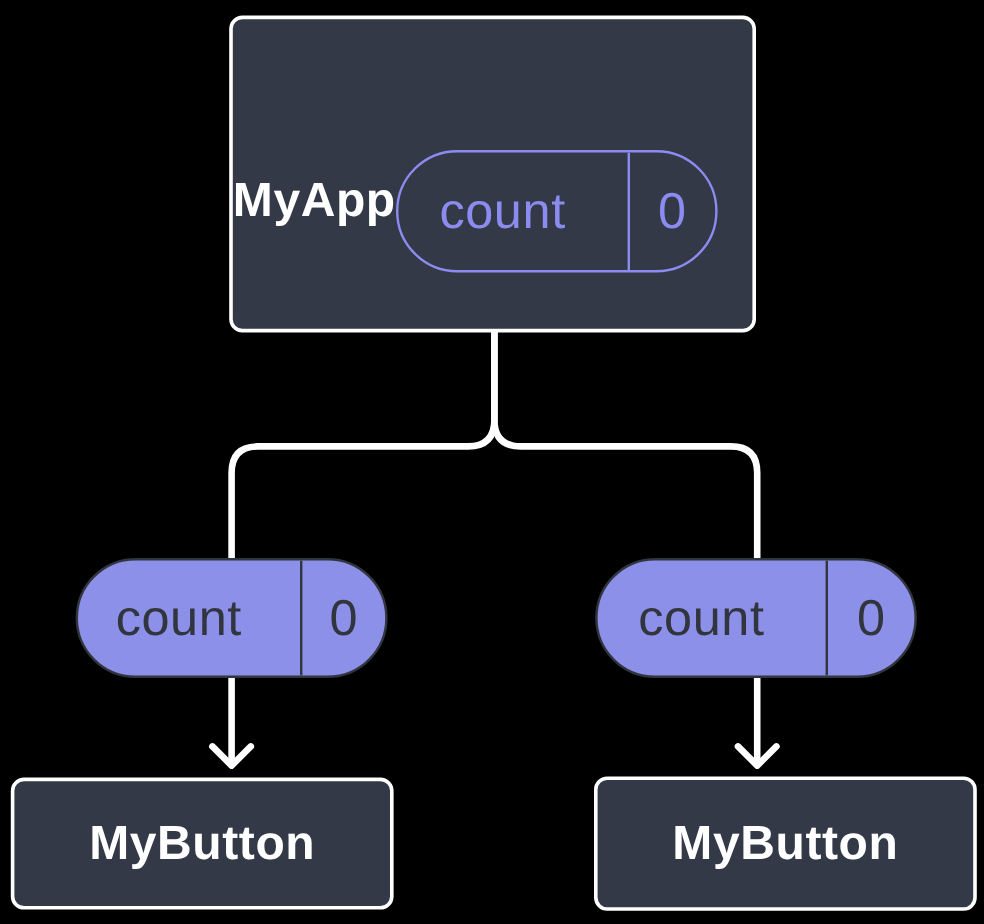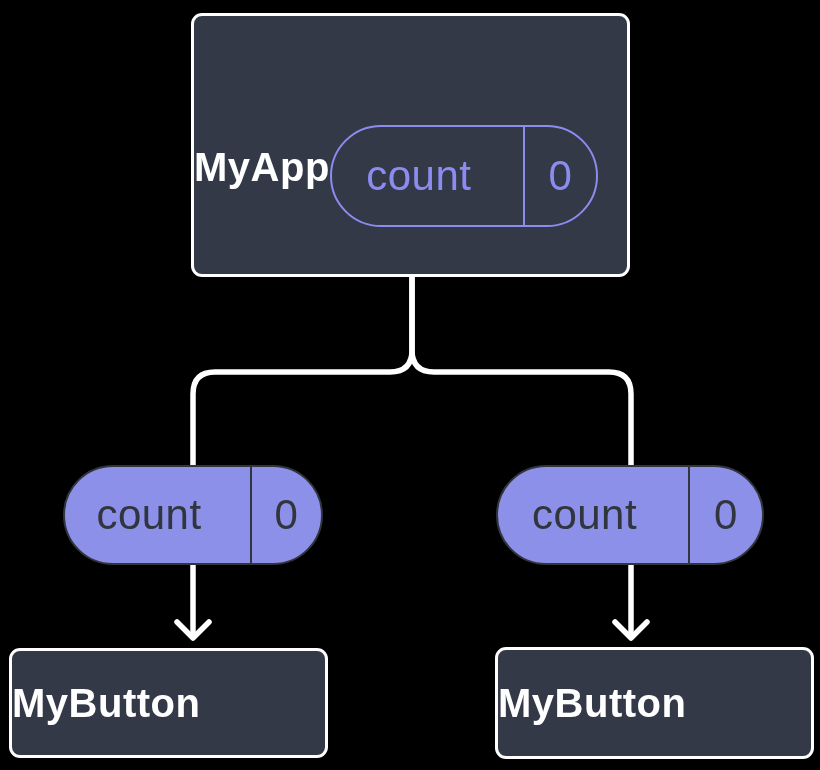--- a/index.html
+++ b/index.html
@@ -54,21 +54,21 @@
     display: flex;
     align-items: center;
     padding-top: 44px;
   }
   .root-card .card-title {
     line-height: 50px;
   }
   .leaf-card {
     display: flex;
     align-items: center;
-    justify-content: flex-start;
+    justify-content: center;
   }
   .leaf-card-left {
     left: 9px;
     top: 648px;
     width: 319px;
     height: 110px;
   }
   .leaf-card-right {
     left: 495px;
     top: 647px;

